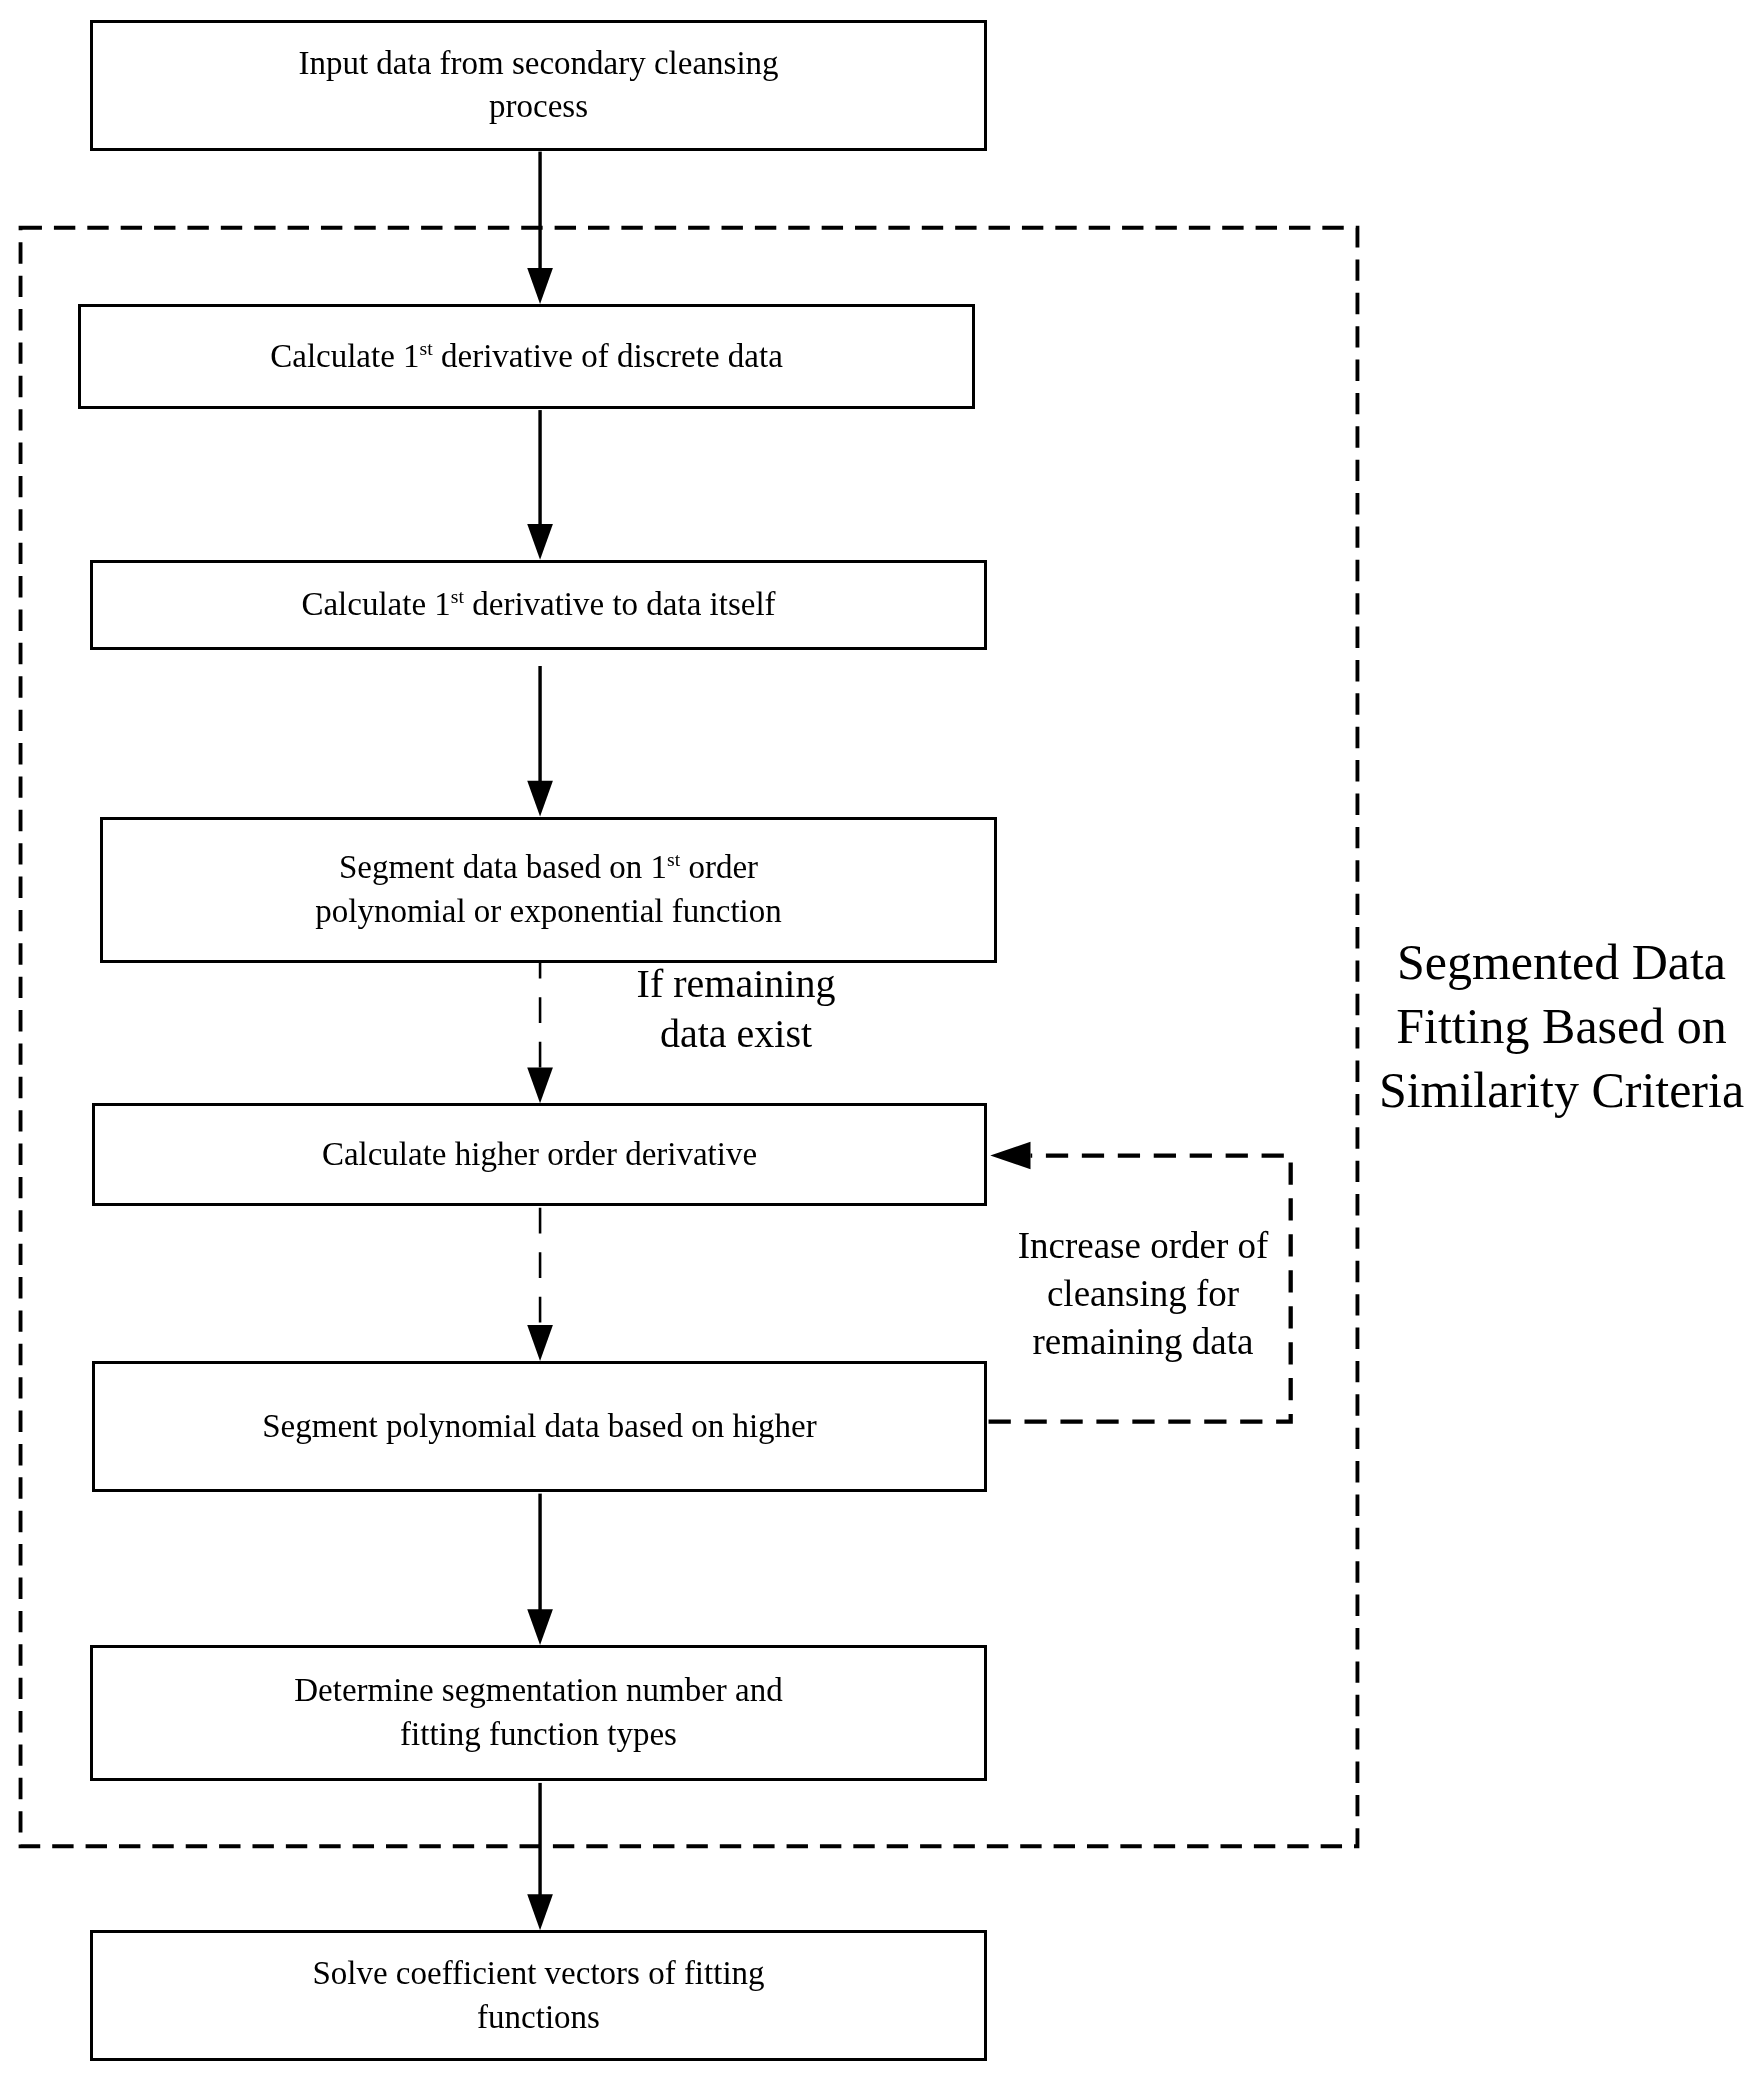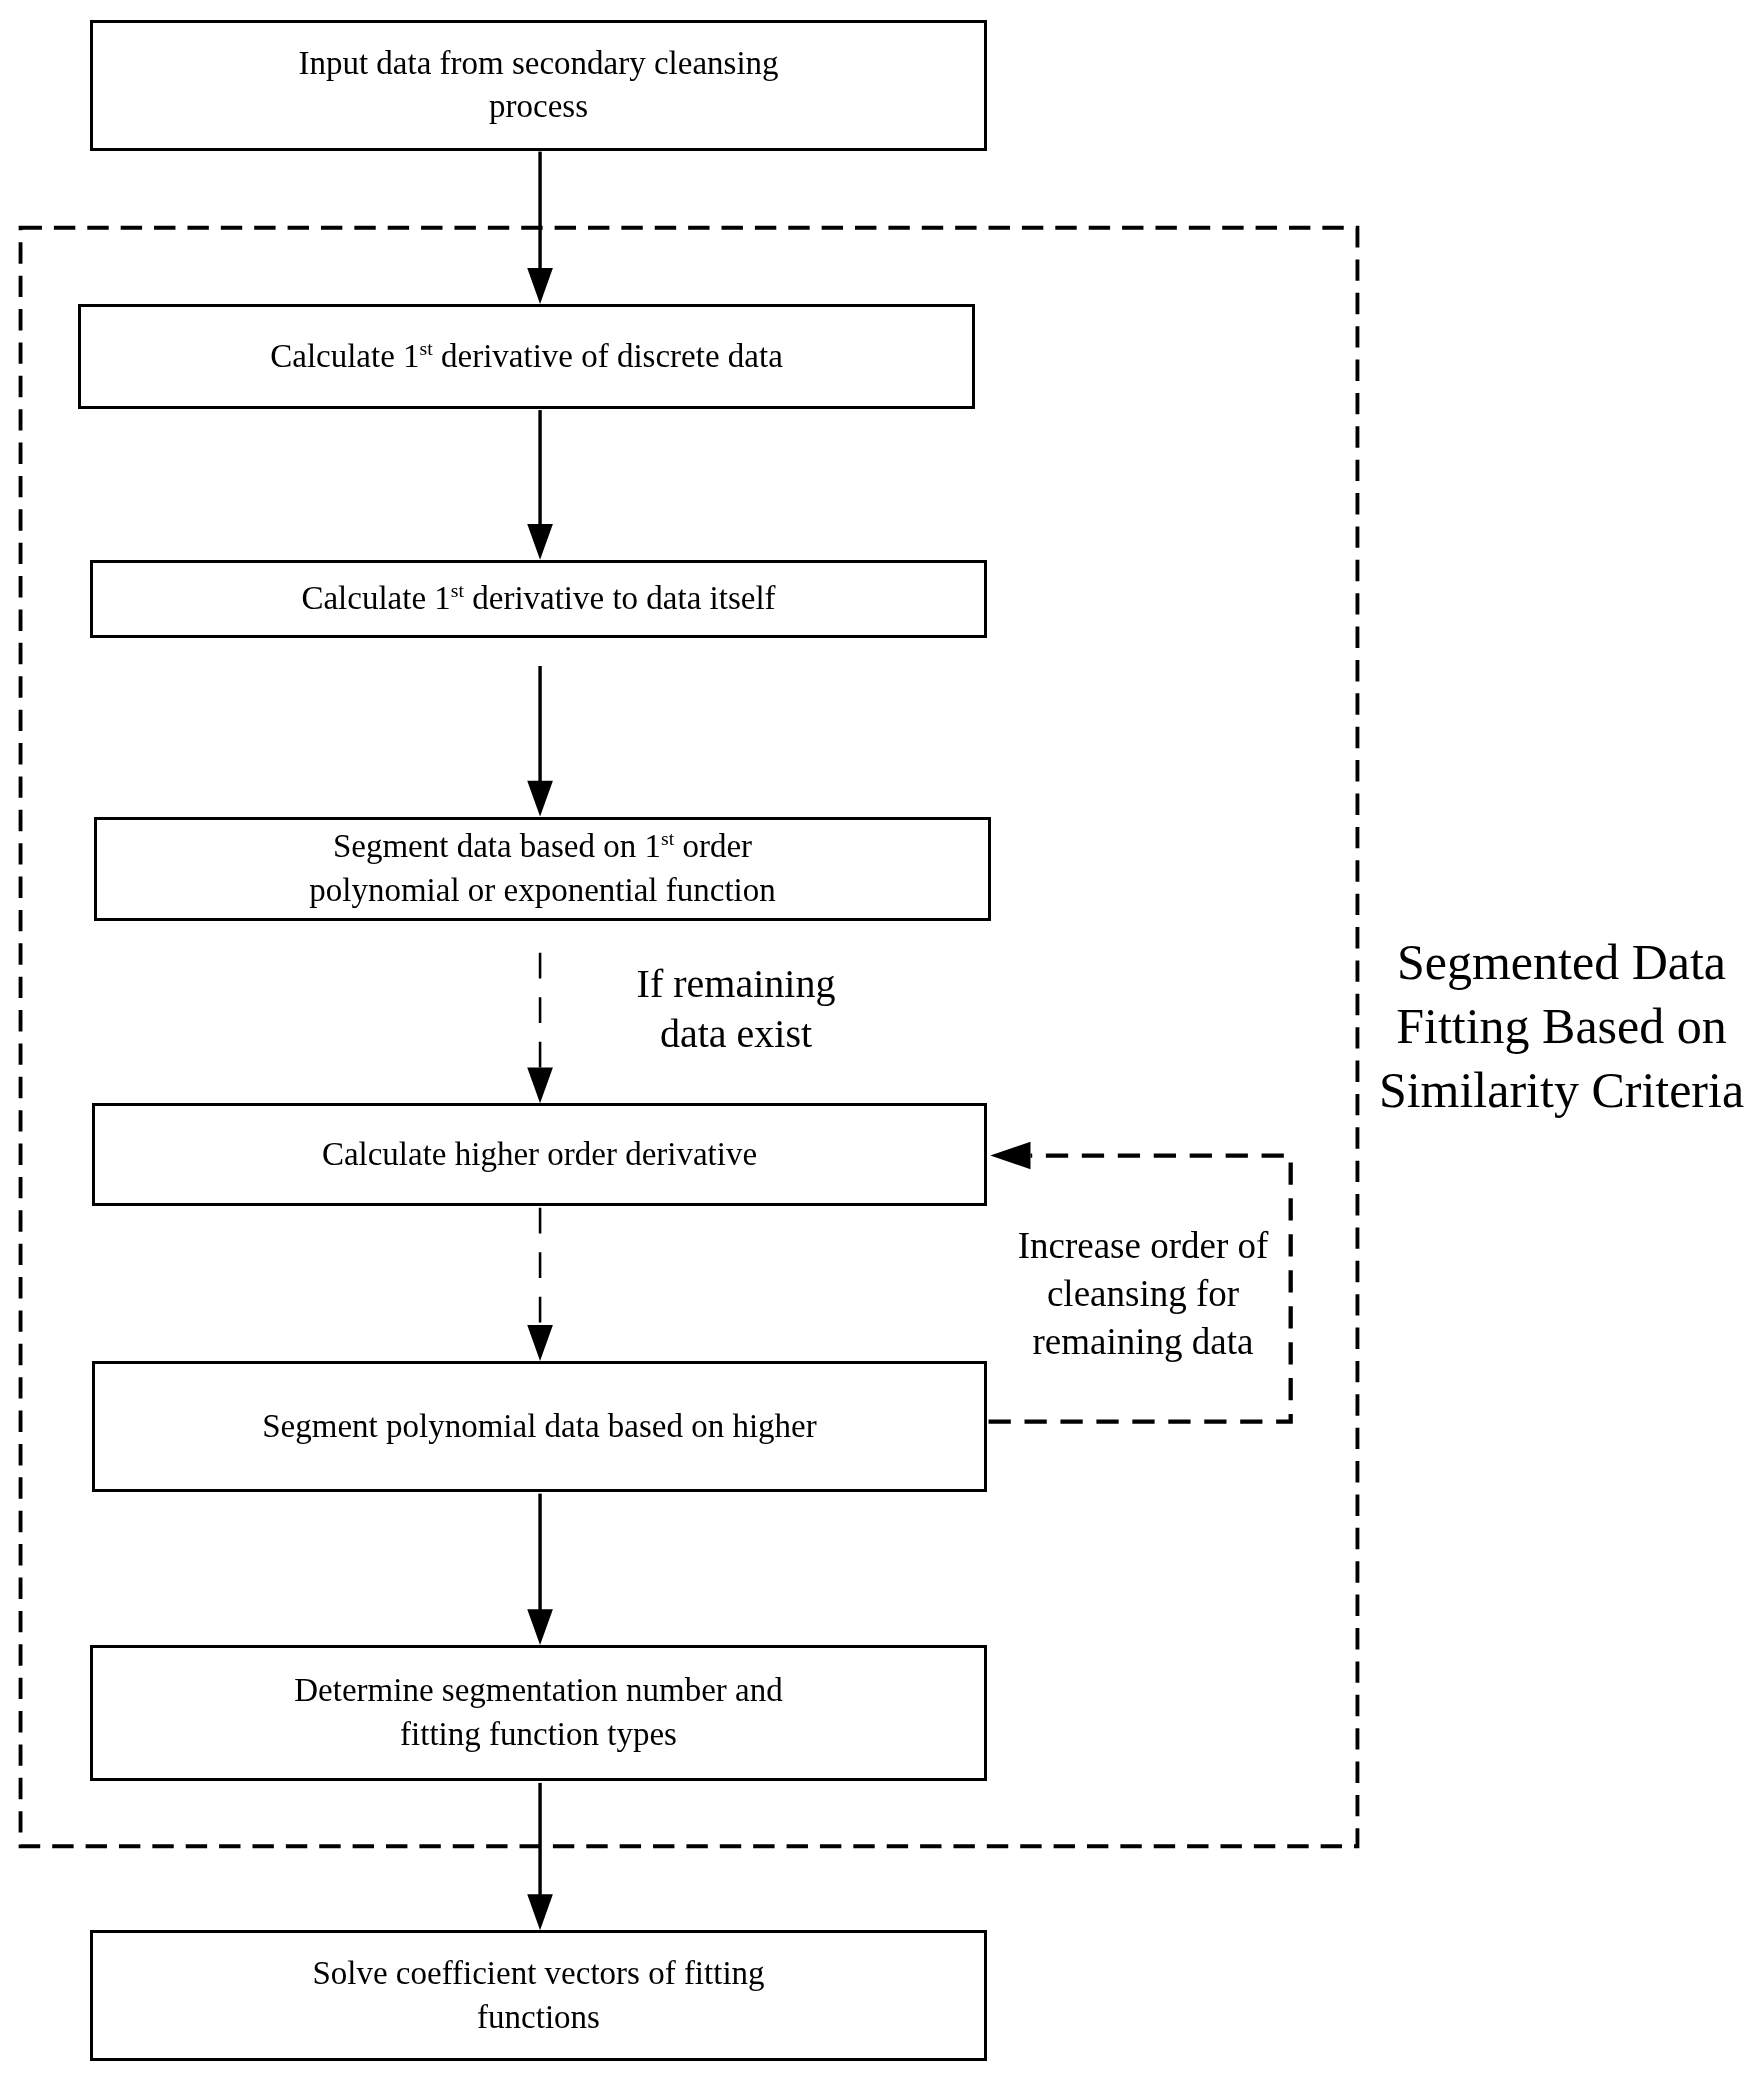--- a/index.html
+++ b/index.html
@@ -37,22 +37,22 @@
     line-height: 0;
   }
   .floatlabel {
     position: absolute;
     text-align: center;
     line-height: 1.25;
     white-space: nowrap;
   }
   #node-input                 { left: 90px; top: 19.7px;   width: 897px; height: 131px; }
   #node-calc-first-derivative { left: 78px; top: 304px;  width: 897px; height: 105px; }
-  #node-calc-first-derivative-data { left: 90px; top: 560px; width: 897px; height: 78px; }
-  #node-segment-first-order   { left: 94px; top: 817px;  width: 897px; height: 104px; }
+  #node-calc-first-derivative-data { left: 90px; top: 560px; width: 897px; height: 90px; }
+  #node-segment-first-order   { left: 100px; top: 817px;  width: 897px; height: 146px; }
   #node-calc-higher-order     { left: 92px; top: 1103px; width: 895px; height: 103px; }
   #node-segment-higher-order  { left: 92px; top: 1361px; width: 895px; height: 131px; }
   #node-determine-segmentation{ left: 90px; top: 1645px; width: 897px; height: 136px; }
   #node-solve-coefficients    { left: 90px; top: 1930px; width: 897px; height: 131px; }
 
   #label-if-remaining   { left: 569px;  top: 959px; width: 334px; font-size: 40px; }
   #label-increase-order { left: 993px; top: 1222px; width: 300px; font-size: 37px; line-height: 1.3; font-family: Liberation Serif, serif; }
   #label-group          { left: 1368px; top: 930px; width: 387px; font-size: 50px; line-height: 1.28; }
 </style>
 </head>

